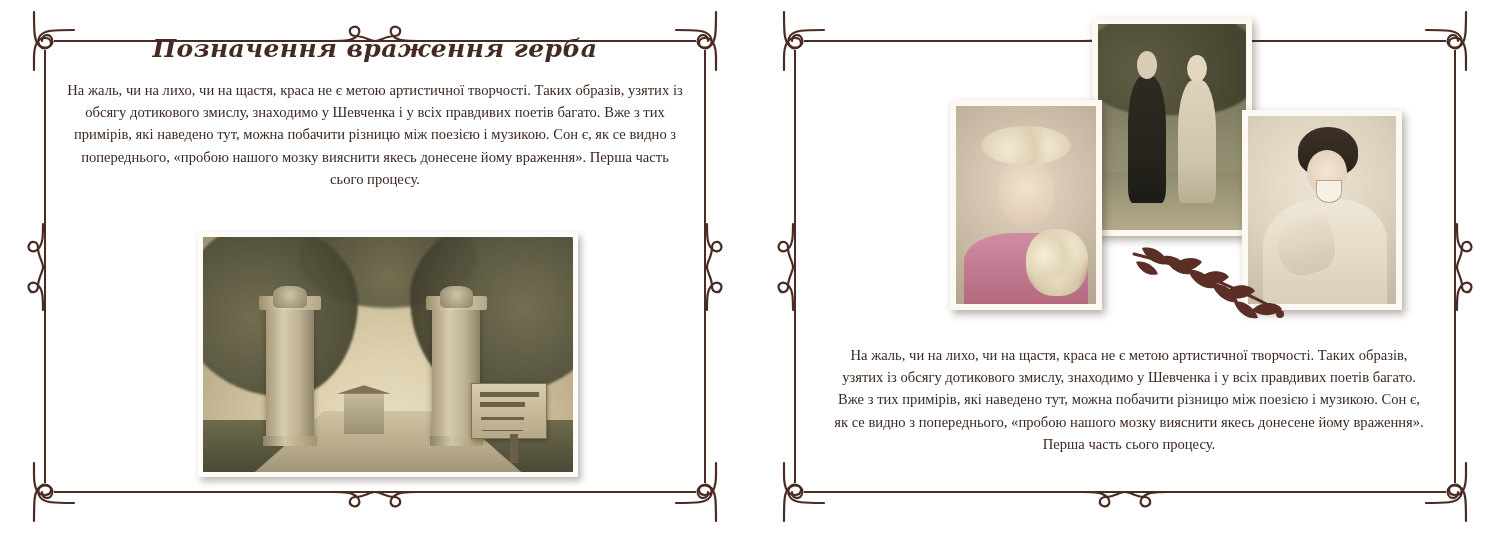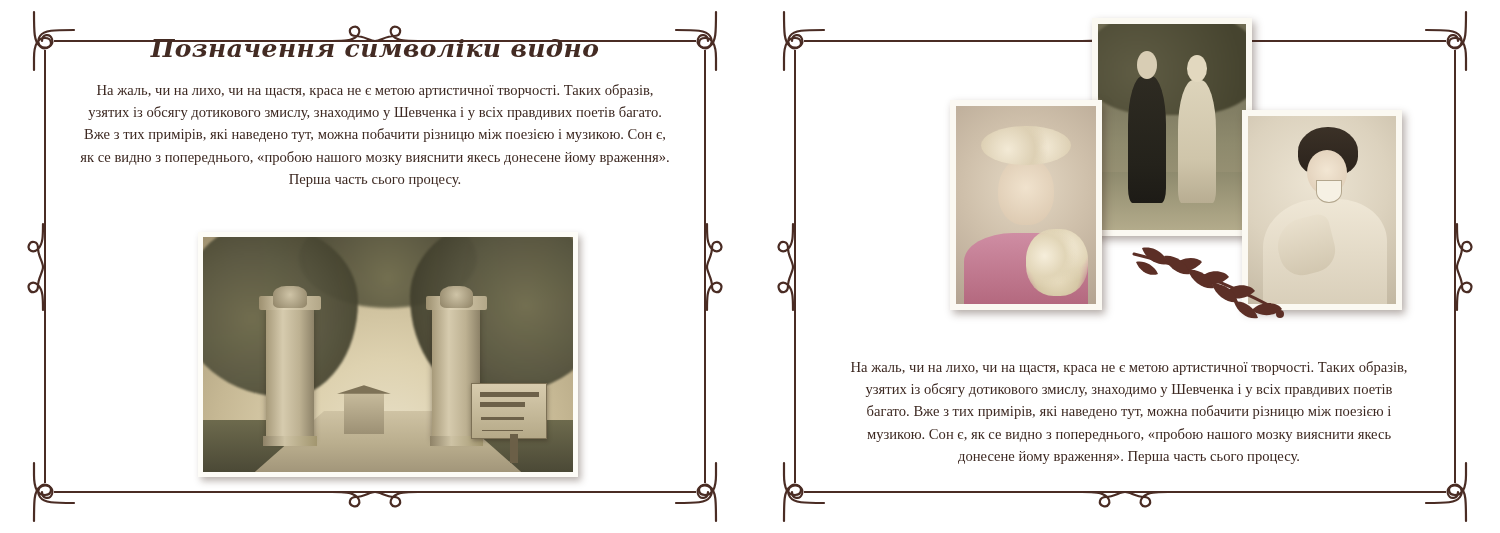--- a/index.html
+++ b/index.html
@@ -94,21 +94,21 @@
     font-size: 25px;
     letter-spacing: 0.4px;
     color: #432b23;
     margin: 0 0 16px 0;
   }
   .body-text {
     text-align: center;
     font-size: 14.6px;
     line-height: 1.52;
     color: #3c2821;
-    margin: 16px;
+    margin: 4px;
     text-indent: 0;
   }
   .photo-gate {
     position: absolute;
     left: 198px;
     top: 232px;
     width: 380px;
     height: 245px;
     background: #fdfcf7;
     padding: 5px;
@@ -334,21 +334,21 @@
         <svg viewBox="0 0 90 34">
             <g fill="none" stroke="#4a2c24" stroke-width="2.2" stroke-linecap="round">
           <path d="M2 18 C14 18 22 18 27 13 C32 8 28 2 23 4 C18 6 19 13 26 13 C34 13 40 18 45 18"></path>
           <path d="M88 18 C76 18 68 18 63 13 C58 8 62 2 67 4 C72 6 71 13 64 13 C56 13 50 18 45 18"></path>
         </g>
           </svg>
       </div>
     </div>
 
     <div class="content">
-      <h1 class="title">Позначення символіки видно</h1>
+      <h1 class="title">Позначення враження герба</h1>
       <p class="body-text">На жаль, чи на лихо, чи на щастя, краса не є метою артистичної творчості. Таких образів, узятих із обсягу дотикового змислу, знаходимо у Шевченка і у всіх правдивих поетів багато. Вже з тих примірів, які наведено тут, можна побачити різницю між поезією і музикою. Сон є, як се видно з попереднього, «пробою нашого мозку вияснити якесь донесене йому враження». Перша часть сього процесу.</p>
     </div>
 
     <div class="photo-gate">
       <div class="ph">
         <div class="gate-sky"></div>
         <div class="gate-foliage-c"></div>
         <div class="gate-foliage-l"></div>
         <div class="gate-foliage-r"></div>
         <div class="grass l"></div>

